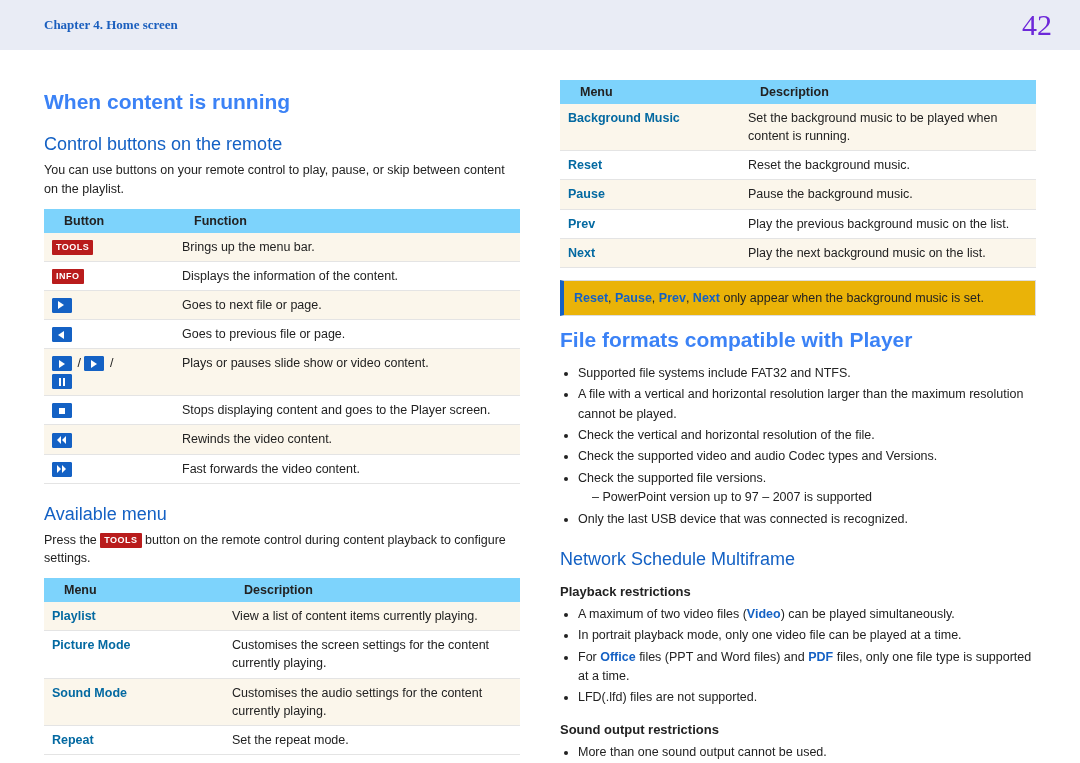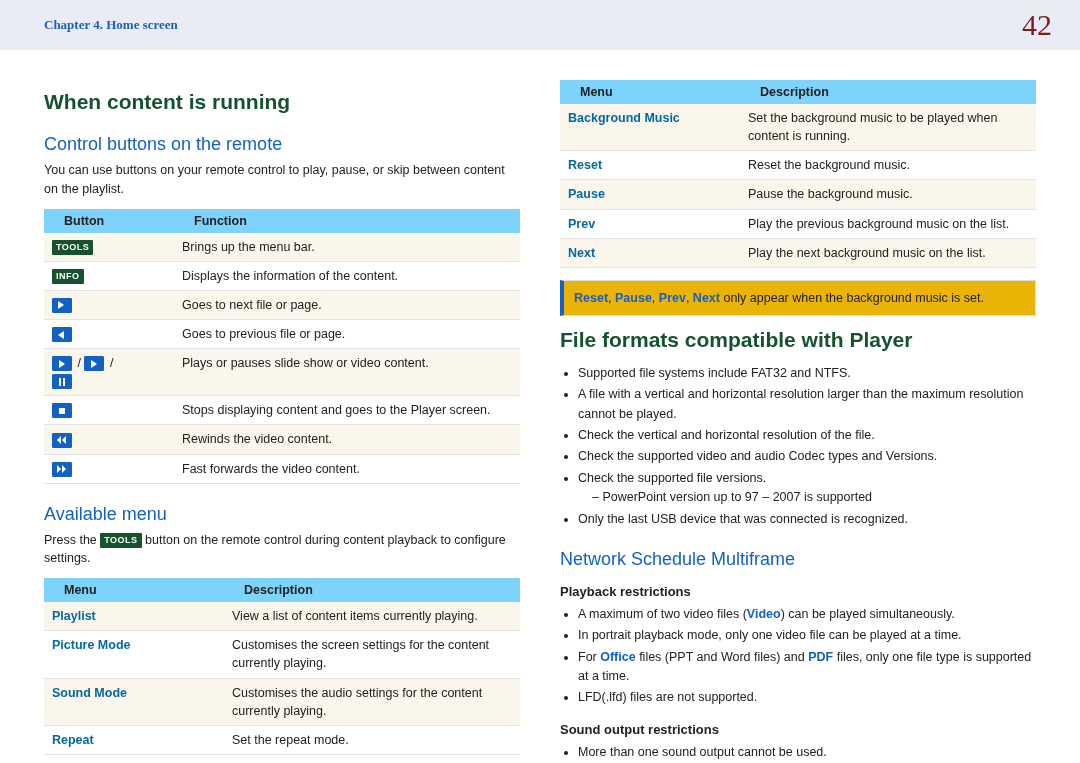--- a/index.html
+++ b/index.html
@@ -18,35 +18,35 @@
     align-items: center;
     padding: 0 28px 0 44px;
     font-family: Liberation Serif, serif;
   }
   .chapter {
     color: #1b5fbe;
     font-weight: 600;
     font-size: 13px;
   }
   .pagenum {
-    color: #7f1d1d;
+    color: #6d28d9;
     font-size: 30px;
     font-weight: 400;
   }
   .page {
     display: flex;
     gap: 40px;
     padding: 30px 44px 40px 44px;
   }
   .col {
     flex: 1 1 0;
     min-width: 0;
   }
   h1.section {
-    color: #14532d;
+    color: #3b82f6;
     font-size: 21px;
     font-weight: 700;
     margin: 10px 0 12px 0;
   }
   h2.sub {
     color: #1461c4;
     font-size: 18px;
     font-weight: 400;
     margin: 20px 0 6px 0;
   }
@@ -79,21 +79,21 @@
   }
   table.data tr.alt td {
     background: #fbf6eb;
   }
   .menu-label {
     color: #0369a1;
     font-weight: 600;
   }
   .button-chip {
     display: inline-block;
-    background: #14532d;
+    background: #b91c1c;
     color: #fff;
     font-size: 9px;
     font-weight: 700;
     padding: 1px 4px;
     border-radius: 1px;
     letter-spacing: 0.5px;
     vertical-align: middle;
   }
   .icon-box {
     display: inline-flex;

